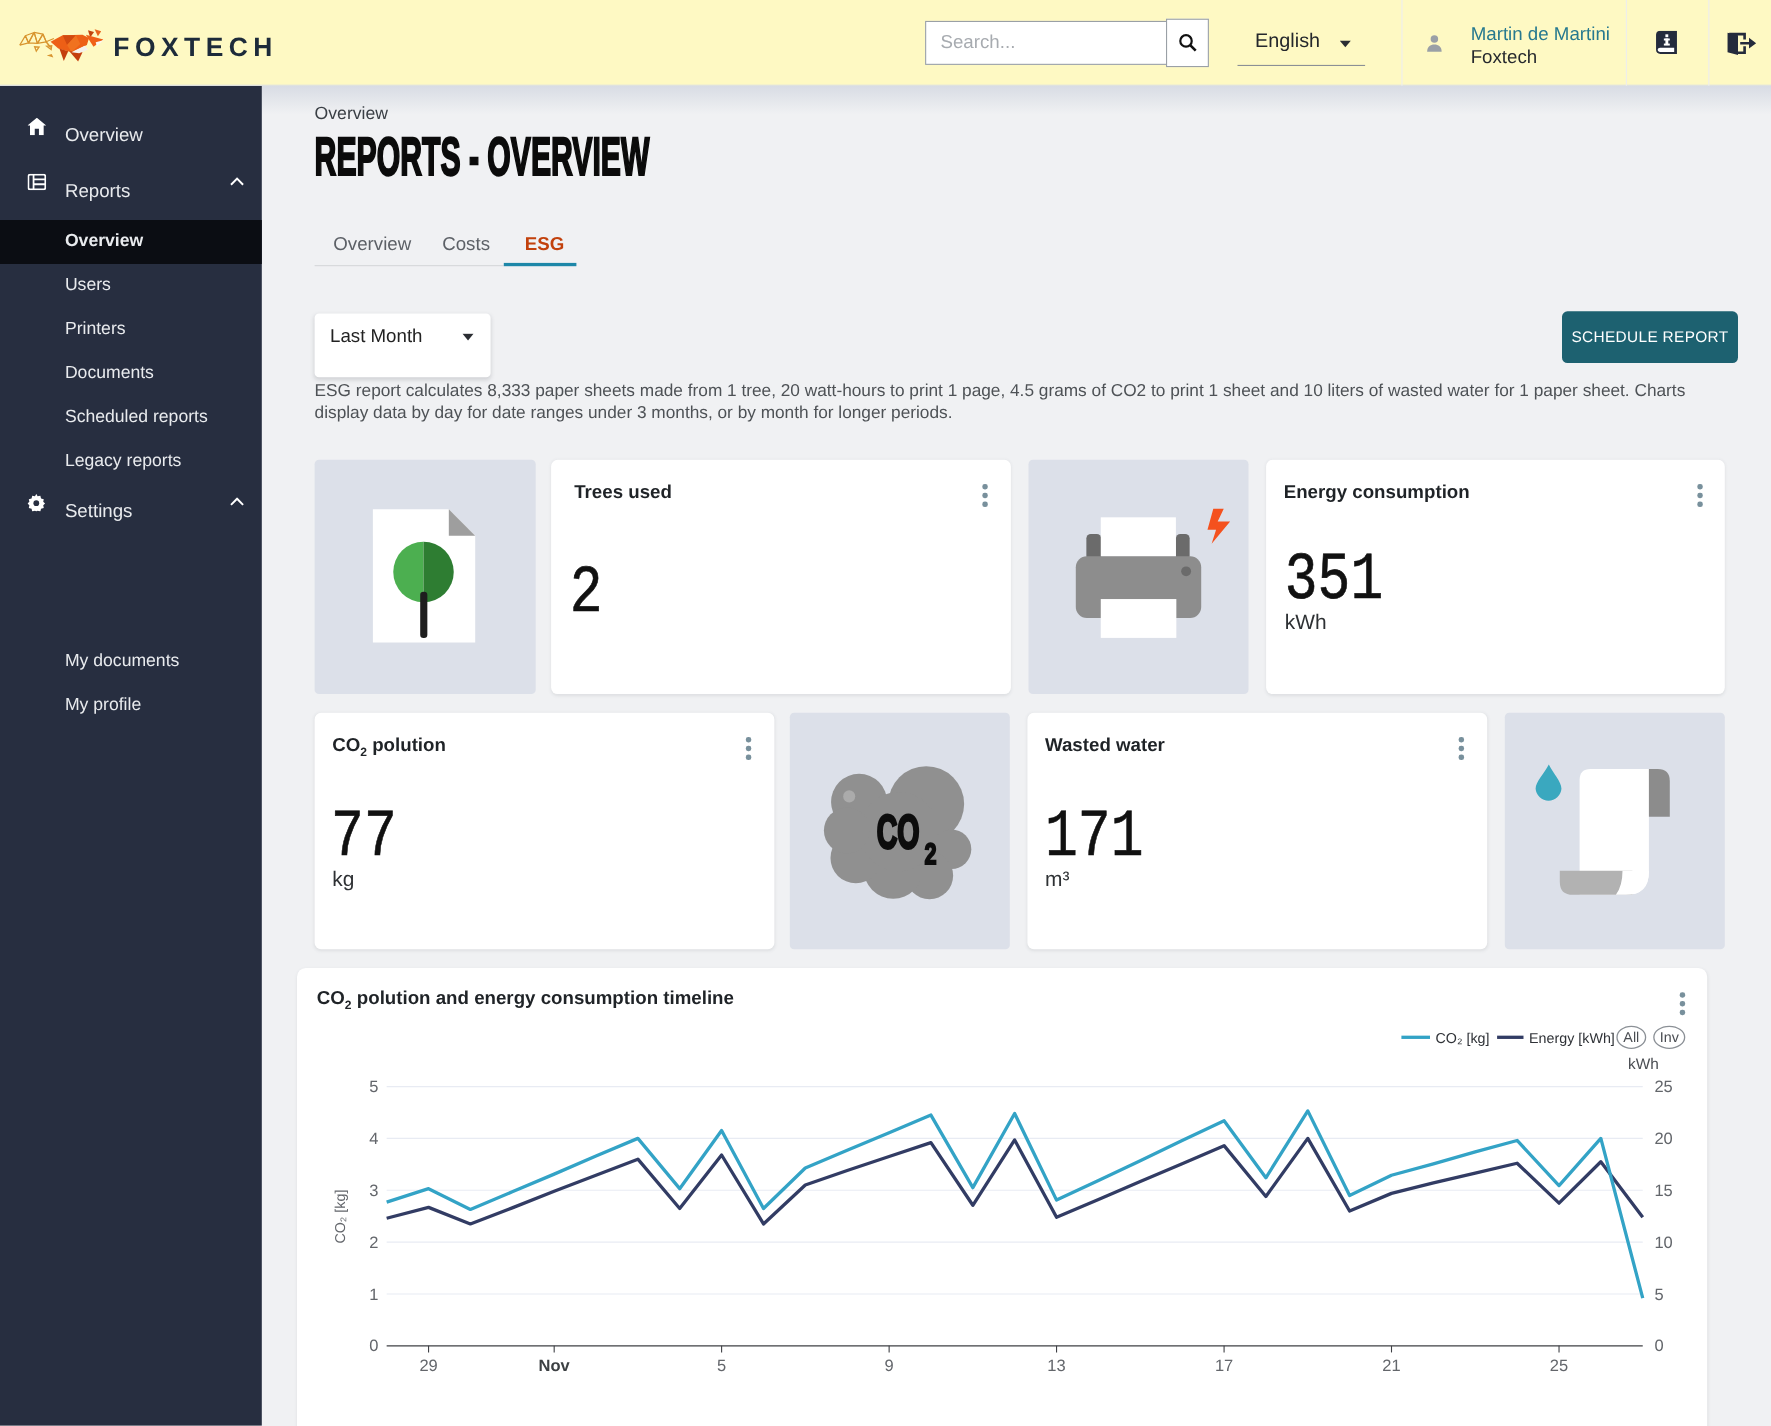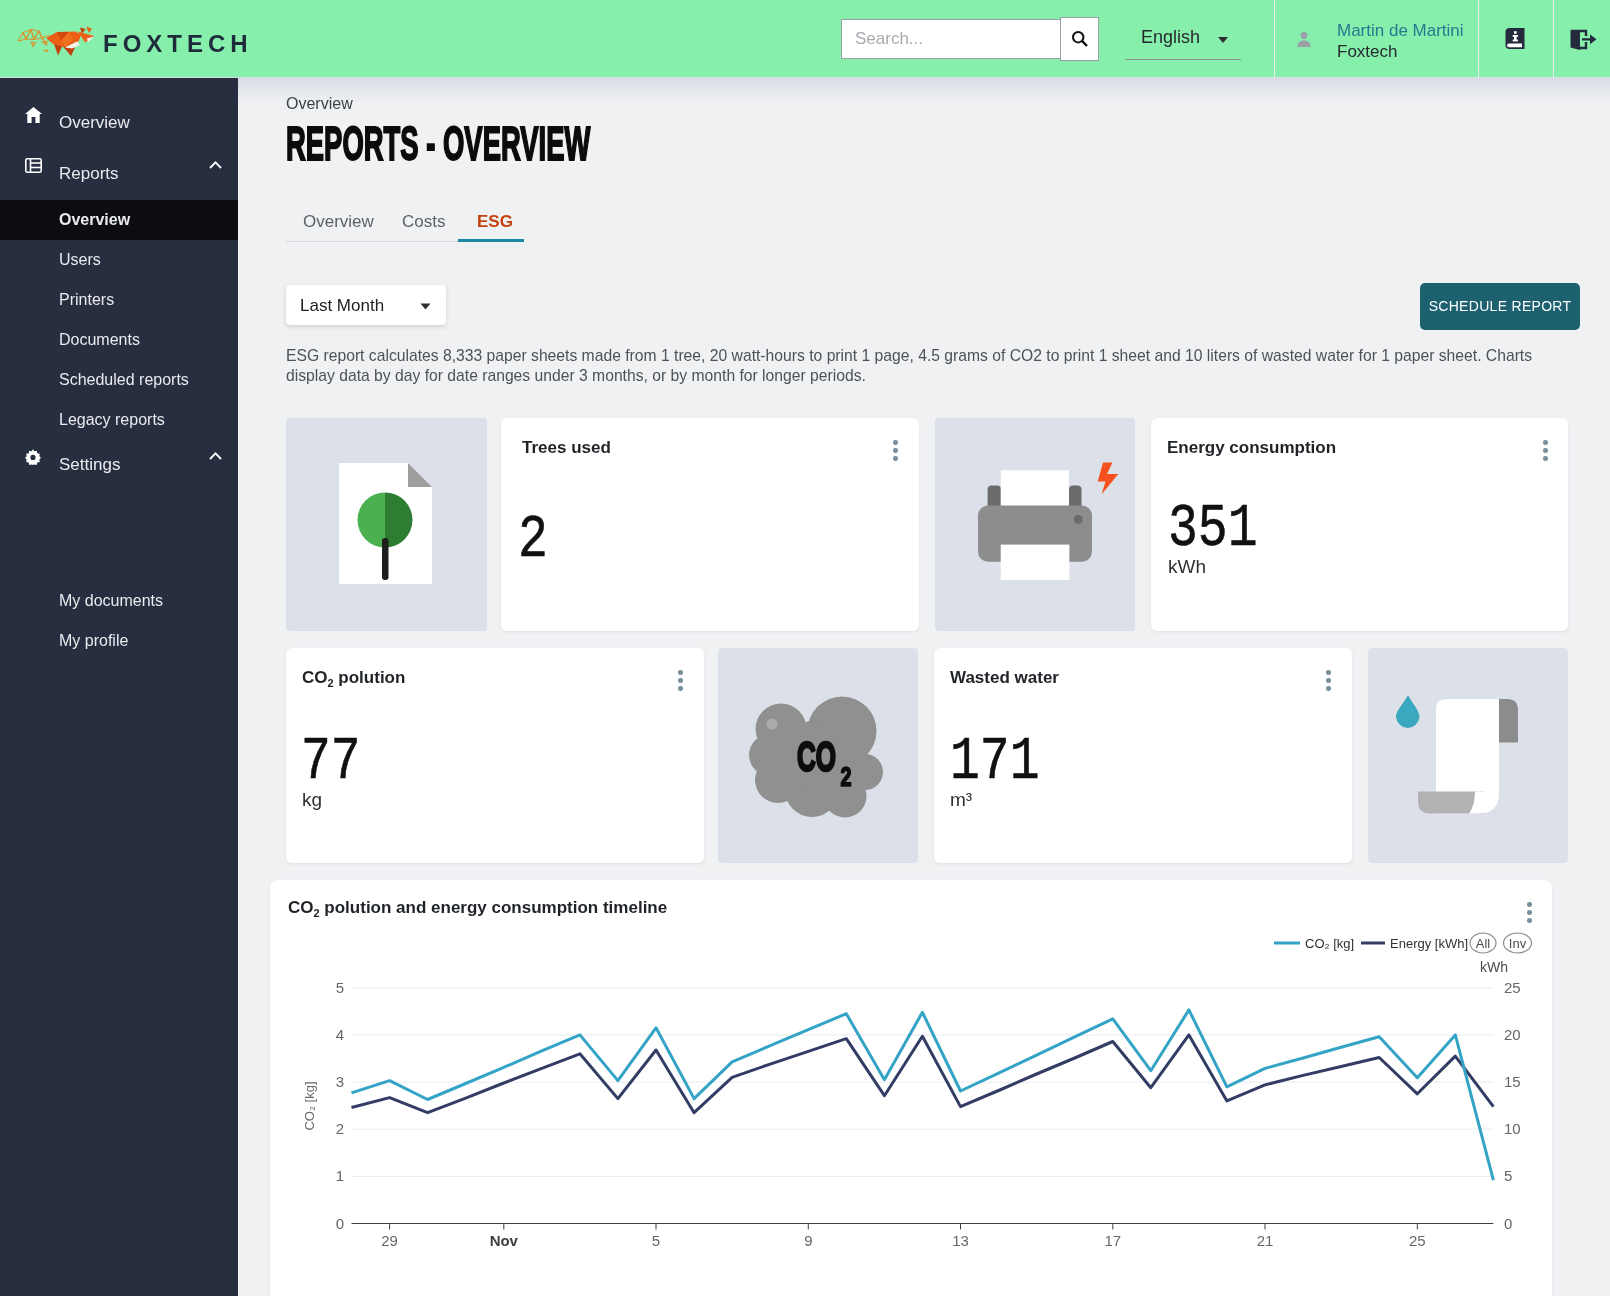--- a/index.html
+++ b/index.html
@@ -1,19 +1,19 @@
 <!DOCTYPE html>
 <html><head>
 <meta charset="utf-8">
 <style>
   * { margin:0; padding:0; box-sizing:border-box; }
   html,body { width:1610px; height:1296px; overflow:hidden; font-family:"Liberation Sans", sans-serif; background:#f0f1f3; }
   .abs { position:absolute; }
   
-  #header { position:absolute; left:0; top:0; width:1610px; height:78px; background:#86efac; z-index:5; border-bottom:1px solid #d9dce3; }
+  #header { position:absolute; left:0; top:0; width:1610px; height:78px; background:#fef9c3; z-index:5; border-bottom:1px solid #d9dce3; }
   .hdiv { position:absolute; top:0; width:1px; height:78px; background:#ededef; }
   
   #sidebar { position:absolute; left:0; top:78px; width:238px; height:1218px; background:#272e40; z-index:4; }
   .navitem { position:absolute; left:0; width:238px; height:40px; color:#e9ebee; font-size:17px; }
   .navtext { position:absolute; left:59px; top:50%; transform:translateY(-50%); }
   .subtext { position:absolute; left:59px; top:50%; transform:translateY(-50%); font-size:16px; }
   
   #main { position:absolute; left:238px; top:78px; width:1372px; height:1218px; background:#f0f1f3; }
   #topgrad { position:absolute; left:0; top:0; width:1372px; height:26px; background:linear-gradient(#d8dce4, #f0f1f3); }
   .card { position:absolute; background:#fff; border-radius:6px; box-shadow:0 1px 3px rgba(60,64,80,0.10); }
@@ -152,21 +152,21 @@
   <div id="topgrad"></div>
   <div class="abs" style="left:48px;top:17px;font-size:16px;color:#3a3f45;">Overview</div>
   <div class="abs" style="left:48px;top:37px;font-size:49px;font-weight:bold;color:#0b0b0b;letter-spacing:0px;transform:scaleX(0.56);transform-origin:0 0;-webkit-text-stroke:2px #0b0b0b;white-space:nowrap;">REPORTS - OVERVIEW</div>
 
   <div class="abs" style="left:48px;top:163px;width:172px;height:1px;background:#d5d7da;"></div>
   <div class="abs" style="left:220px;top:161px;width:66px;height:3px;background:#1d87a8;"></div>
   <div class="abs" style="left:65px;top:134px;font-size:17px;color:#5c6066;">Overview</div>
   <div class="abs" style="left:164px;top:134px;font-size:17px;color:#5c6066;text-align:center;">Costs</div>
   <div class="abs" style="left:239px;top:134px;font-size:17px;font-weight:bold;color:#c2410c;">ESG</div>
 
-  <div class="abs" style="left:48px;top:207px;width:160px;height:40px;background:#fff;border-radius:4px;box-shadow:0 2px 4px rgba(60,64,80,0.18);">
+  <div class="abs" style="left:48px;top:207px;width:160px;height:58px;background:#fff;border-radius:4px;box-shadow:0 2px 4px rgba(60,64,80,0.18);">
     <span class="abs" style="left:14px;top:11px;font-size:17px;font-weight:500;color:#222;">Last Month</span>
     <svg class="abs" style="left:134px;top:18px" width="11" height="7" viewBox="0 0 11 7">
         <path d="M0.5 0.5 L5.5 6.5 L10.5 0.5 Z" fill="#2b2e33"></path>
       </svg>
   </div>
   <div class="abs" style="left:1170px;top:205px;width:160px;height:47px;background:#1d6170;border-radius:5px;color:#fff;font-size:14px;letter-spacing:0.3px;text-align:center;line-height:47px;margin-left:12px;">SCHEDULE REPORT</div>
 
   <div class="abs" style="left:48px;top:268px;font-size:15.7px;line-height:20px;color:#4e5256;white-space:nowrap;">ESG report calculates 8,333 paper sheets made from 1 tree, 20 watt-hours to print 1 page, 4.5 grams of CO2 to print 1 sheet and 10 liters of wasted water for 1 paper sheet. Charts<br>display data by day for date ranges under 3 months, or by month for longer periods.</div>
 
   <div class="tile" style="left:48px;top:340px;width:201px;height:213px;" id="tileTree">

